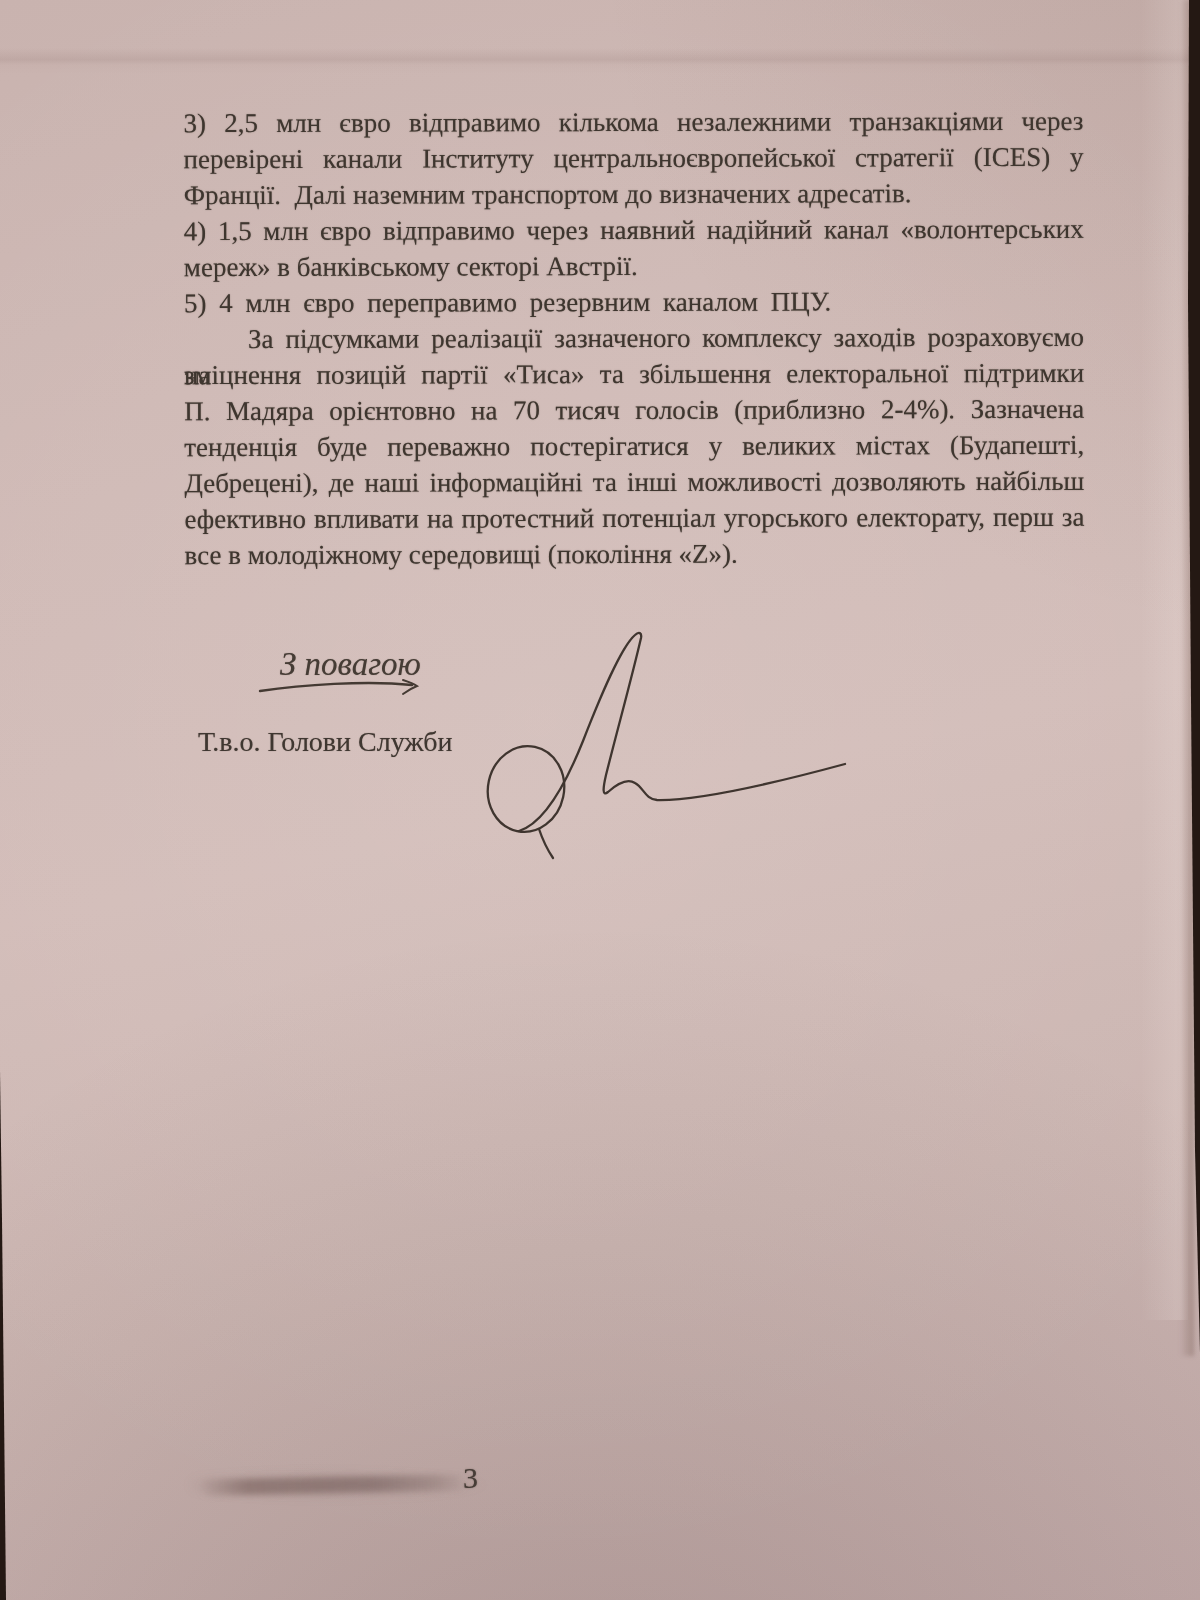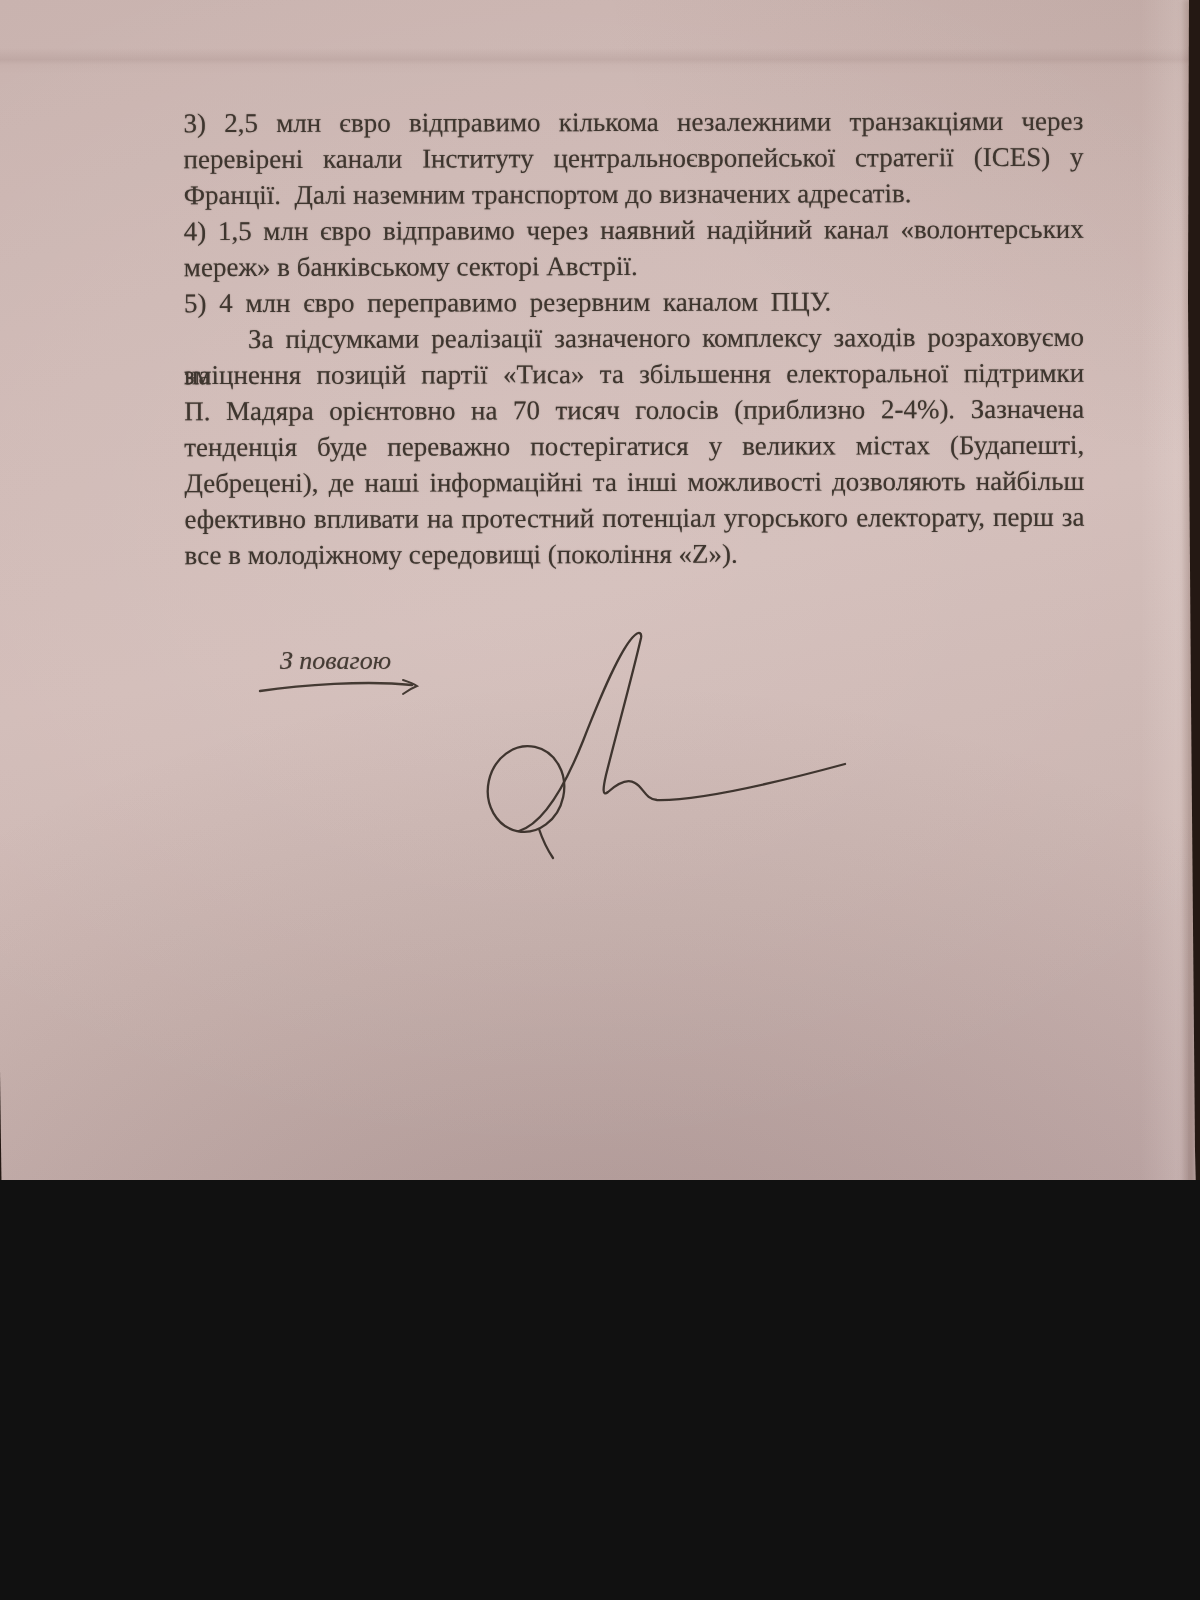--- a/index.html
+++ b/index.html
@@ -1,17 +1,17 @@
 <!DOCTYPE html>
 <html><head>
 <meta charset="utf-8">
 <style>
   html,body{margin:0;padding:0;background:#111;}
   .page{
-    position:relative;width:1200px;height:1180px;overflow:hidden;
+    position:relative;width:1200px;height:1600px;overflow:hidden;
     background:
       radial-gradient(120% 90% at 45% 45%, rgba(255,252,250,0.10), rgba(255,252,250,0) 60%),
       radial-gradient(150% 110% at 50% 118%, rgba(70,48,44,0.20), rgba(70,48,44,0) 55%),
       radial-gradient(130% 100% at 108% -5%, rgba(95,65,55,0.12), rgba(95,65,55,0) 45%),
       linear-gradient(168deg,#c9b3af 0%,#cfb9b5 28%,#d2bcb8 50%,#cbb5b1 74%,#c2abaa 100%);
     font-family:"Liberation Serif", serif;
   }
   .crease{
     position:absolute;left:0;right:0;top:48px;height:26px;pointer-events:none;
     background:linear-gradient(180deg, rgba(255,255,255,0) 0%, rgba(125,96,92,0.14) 45%, rgba(180,155,150,0.10) 65%, rgba(255,255,255,0) 100%);
@@ -31,21 +31,21 @@
     font-size:27px;line-height:36px;color:#3e362f;
     text-shadow:0 0 1.2px rgba(78,64,55,0.65);
     transform:rotate(-0.15deg);
   }
   .line{height:36px;text-align:justify;text-align-last:justify;}
   .line.flush{text-align-last:left;}
   .line.wide{word-spacing:6px;}
   .para-first{text-indent:64px;}
   .salutation{
     position:absolute;left:280px;top:646px;
-    font-style:italic;font-size:26px;color:#453c35;
+    font-style:italic;font-size:33px;color:#453c35;
     text-shadow:0 0 1px rgba(78,64,55,0.6);
   }
   .salute-underline{position:absolute;left:256px;top:676px;}
   .signer-title{
     position:absolute;left:198px;top:726px;font-size:28px;color:#3f3731;
     text-shadow:0 0 1px rgba(78,64,55,0.6);
   }
   .signer-name{
     position:absolute;left:856px;top:726px;font-size:28px;color:#3f3731;
     letter-spacing:0.5px;text-shadow:0 0 1px rgba(78,64,55,0.6);
@@ -99,20 +99,21 @@
     </div>
   </div>
 
   <div class="salutation">З повагою</div>
 
   <svg class="salute-underline" width="172" height="22" viewBox="0 0 172 22">
     <path d="M 4,15 C 45,9 110,4 156,9" fill="none" stroke="#443a33" stroke-width="2.4" stroke-linecap="round"></path>
     <path d="M 147,4 C 153,6 158,8 161,10 C 156,12 151,15 147,18" fill="none" stroke="#443a33" stroke-width="2" stroke-linecap="round"></path>
   </svg>
 
+  <div class="signer-title">Т.в.о. Голови Служби</div>
 
   <svg class="signature" width="430" height="300" viewBox="0 0 430 300">
     <g fill="none" stroke="#3f352f" stroke-width="2.3" stroke-linecap="round">
       <ellipse cx="71" cy="204" rx="38" ry="43" transform="rotate(12 71 204)"></ellipse>
       <path d="M 84,244 C 88,256 92,264 98,273"></path>
       <path d="M 64,246 C 90,238 112,196 128,156 C 146,110 166,62 180,50 C 184,46 187,48 186,53 C 177,92 162,146 151,190 C 148,203 147,212 153,207 C 162,199 172,193 180,198 C 189,203 190,214 202,215 C 245,216 320,198 390,179"></path>
     </g>
   </svg>
 
   <div class="smudge-halo"></div>

